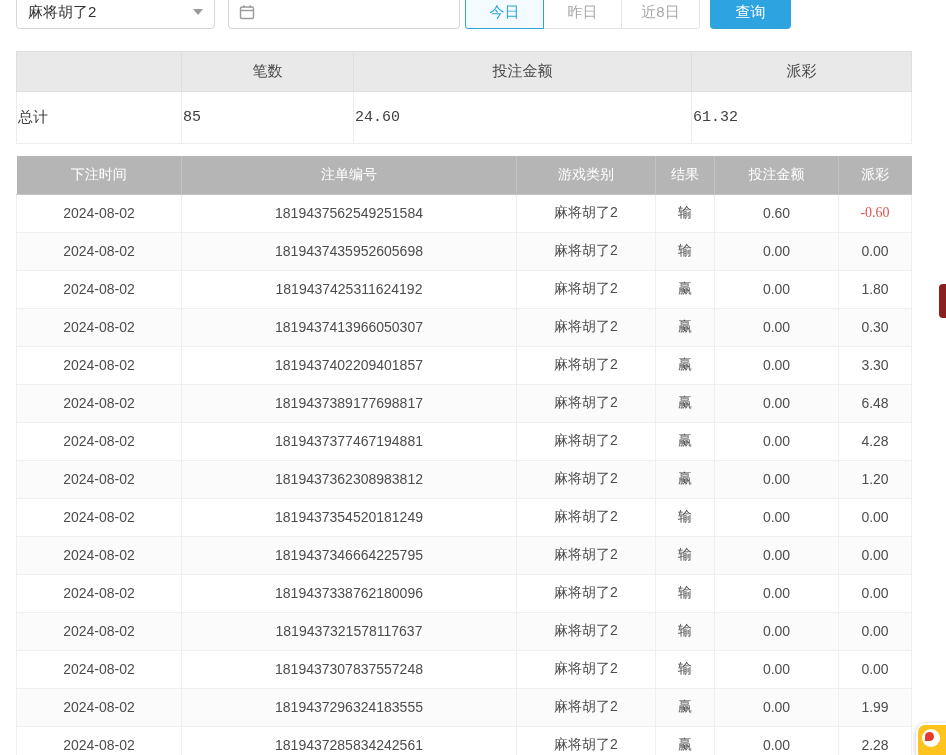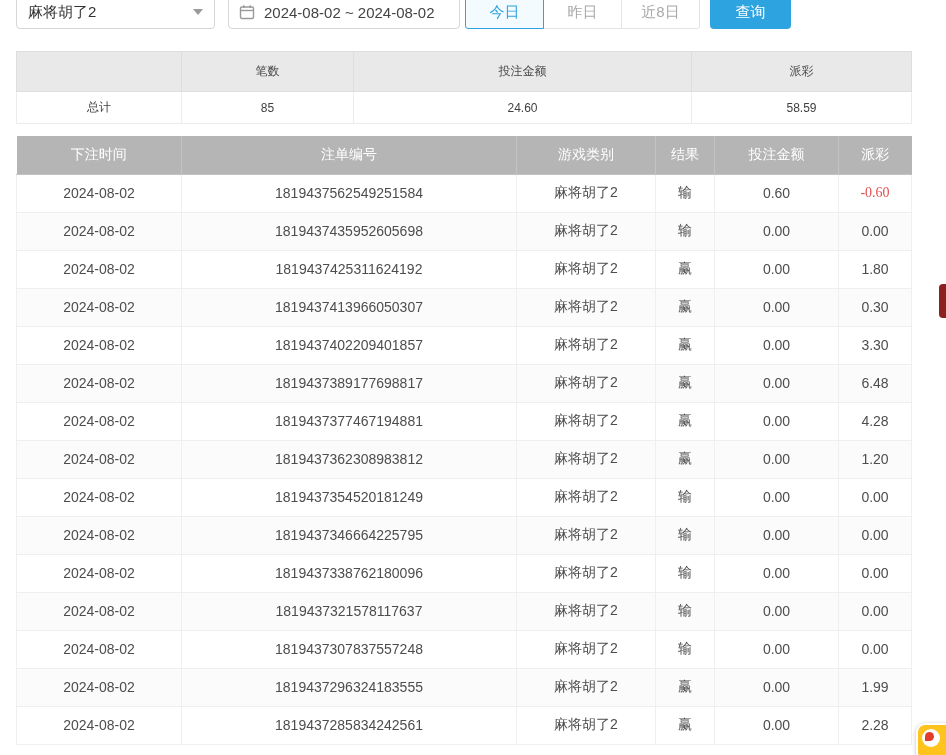--- a/index.html
+++ b/index.html
@@ -81,36 +81,36 @@
     cursor: pointer;
     font-family: inherit;
   }
 
   
   .summary-table {
     margin: 21px 0 0 16px;
     width: 895px;
     border-collapse: collapse;
     table-layout: fixed;
-    font-size: 12px;
+    font-size: 15px;
+    font-family: Liberation Mono, monospace;
   }
   .summary-table th {
     background: #e9e9e9;
     height: 40px;
     font-weight: 400;
     color: #4a4a4a;
     border: 1px solid #dedede;
     text-align: center;
   }
   .summary-table td {
     background: #fff;
-    height: 32px;
+    height: 52px;
     color: #3f3f3f;
     border: 1px solid #ececec;
-    text-align: center;
   }
 
   
   .data-table {
     margin: 12px 0 0 16px;
     width: 895px;
     border-collapse: collapse;
     table-layout: fixed;
     font-size: 14px;
   }
@@ -184,21 +184,20 @@
 
   <div class="date-box">
     <span class="cal-icon">
       <svg width="16" height="16" viewBox="0 0 16 16" fill="none">
         <rect x="1.5" y="3" width="13" height="11.5" rx="1.5" stroke="#9a9a9a" stroke-width="1.4"></rect>
         <line x1="1.5" y1="6.5" x2="14.5" y2="6.5" stroke="#9a9a9a" stroke-width="1.4"></line>
         <line x1="4.8" y1="1.2" x2="4.8" y2="4" stroke="#9a9a9a" stroke-width="1.4"></line>
         <line x1="11.2" y1="1.2" x2="11.2" y2="4" stroke="#9a9a9a" stroke-width="1.4"></line>
       </svg>
     </span>
-    <span>2024-08-02 ~ 2024-08-02</span>
   </div>
 
   <div class="btn-group">
     <button class="quick-btn active">今日</button>
     <button class="quick-btn">昨日</button>
     <button class="quick-btn">近8日</button>
   </div>
 
   <button class="search-btn">查询</button>
 </div>
@@ -216,21 +215,21 @@
       <th>笔数</th>
       <th>投注金额</th>
       <th>派彩</th>
     </tr>
   </thead>
   <tbody>
     <tr>
       <td>总计</td>
       <td>85</td>
       <td>24.60</td>
-      <td>58.59</td>
+      <td>61.32</td>
     </tr>
   </tbody>
 </table>
 
 <table class="data-table">
   <colgroup>
     <col style="width:165px">
       <col style="width:335px">
       <col style="width:139px">
       <col style="width:59px">

